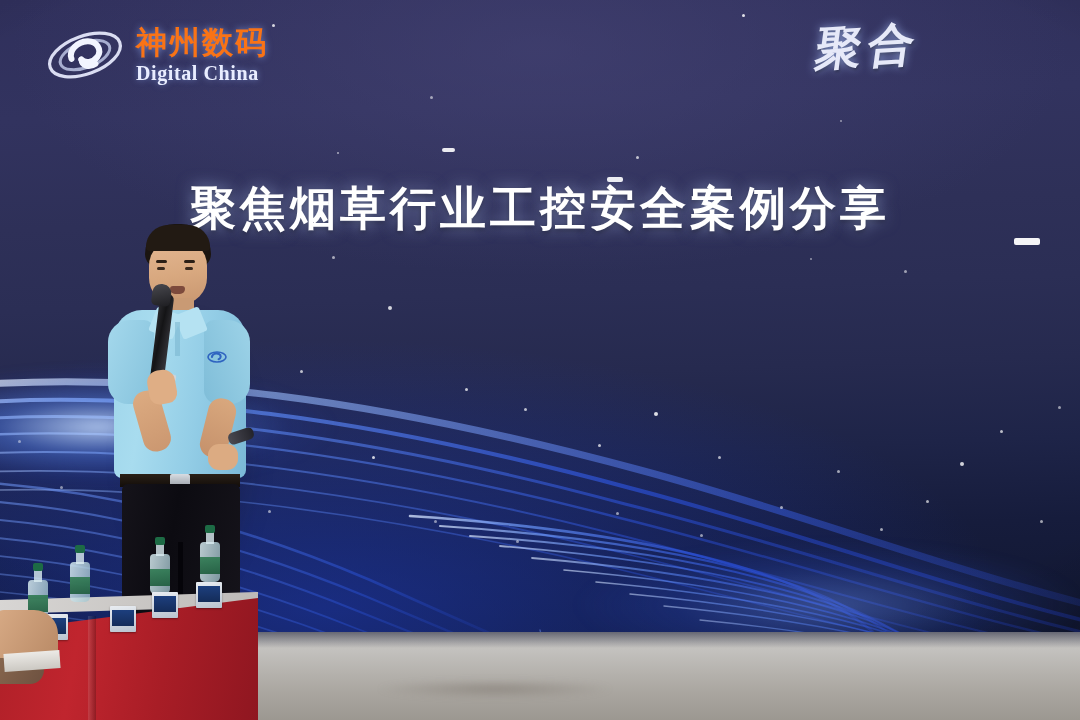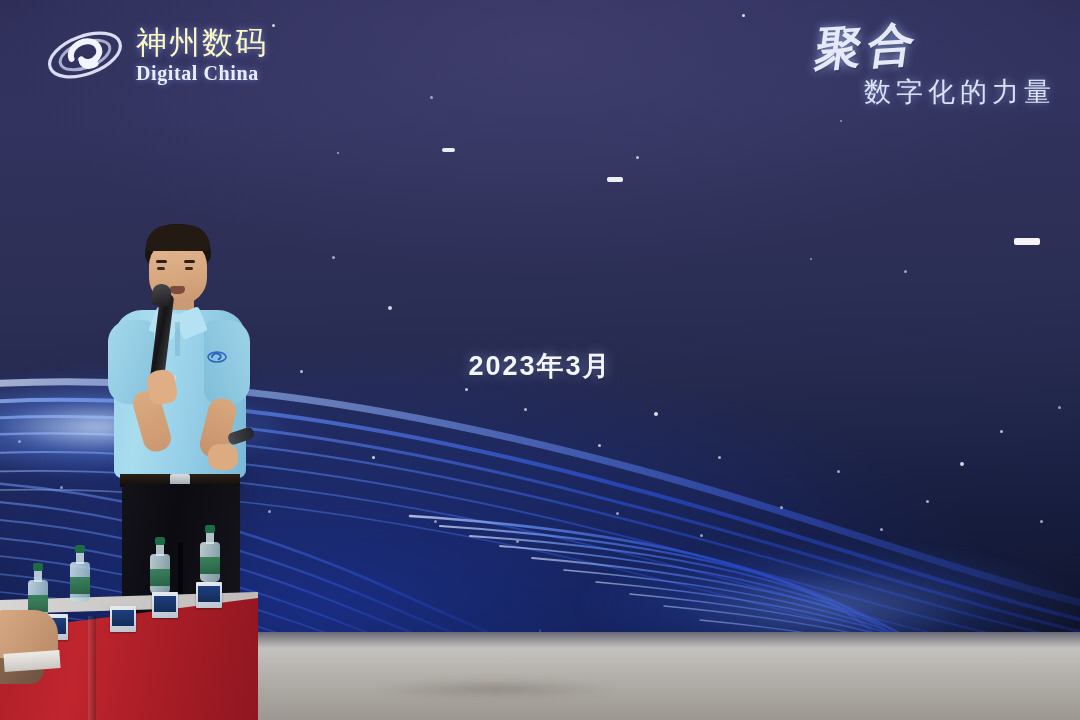--- a/index.html
+++ b/index.html
@@ -61,21 +61,21 @@
   .pt { position:absolute; background:#fff; border-radius:50%; }
 
   
   .brand-logo {
     position:absolute; left:44px; top:20px;
     display:flex; align-items:center; gap:10px;
   }
   .swirl { width:82px; height:70px; }
   .brand-text { display:flex; flex-direction:column; line-height:1; }
   .brand-cn {
-    font-size:31px; font-weight:400; color:#fef9c3; letter-spacing:2px;
+    font-size:31px; font-weight:700; color:#f97316; letter-spacing:2px;
     text-shadow:0 0 7px rgba(150,180,255,0.65);
   }
   .brand-en {
     font-size:20px; font-weight:700; color:#e9edff; letter-spacing:0.6px;
     margin-top:5px; font-family:"Liberation Serif", serif;
     text-shadow:0 0 6px rgba(150,180,255,0.55);
   }
 
   
   .slogan {
@@ -393,24 +393,23 @@
       </svg>
     </span>
     <span class="brand-text">
       <span class="brand-cn">神州数码</span>
       <span class="brand-en">Digital China</span>
     </span>
   </div>
 
   <div class="slogan">
     <div class="slogan-cal">聚合</div>
-    <div class="slogan-sub">数字化的力量</div>
-  </div>
-
-  <div class="slide-date">2023年3月</div>
+  </div>
+
+  <div class="slide-title">聚焦烟草行业工控安全案例分享</div>
 
   <div class="floor"></div>
   <div class="floor-shadow"></div>
   <div class="floor-smudge"></div>
 
   <div class="speaker">
     <div class="sp-shadow"></div>
     <div class="sp-hair"></div>
     <div class="sp-face"></div>
     <div class="sp-hairtop"></div>

